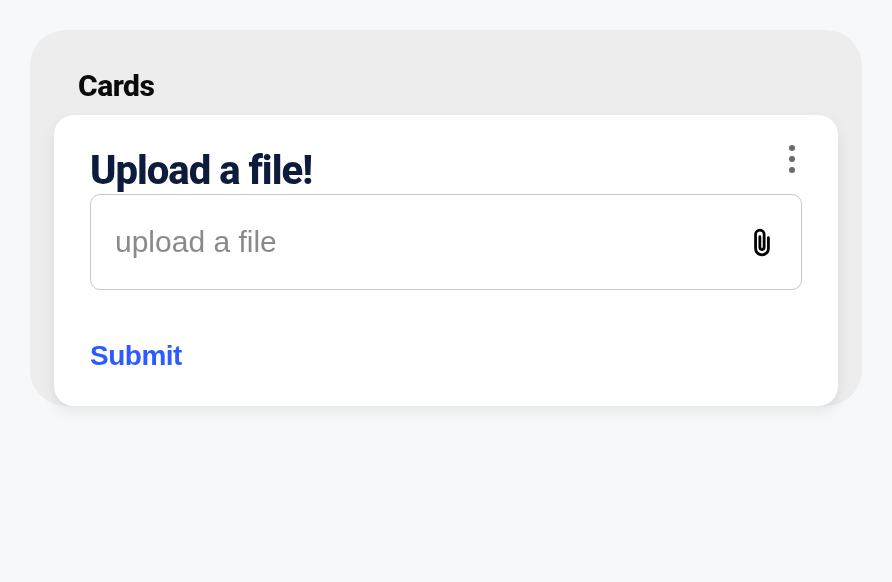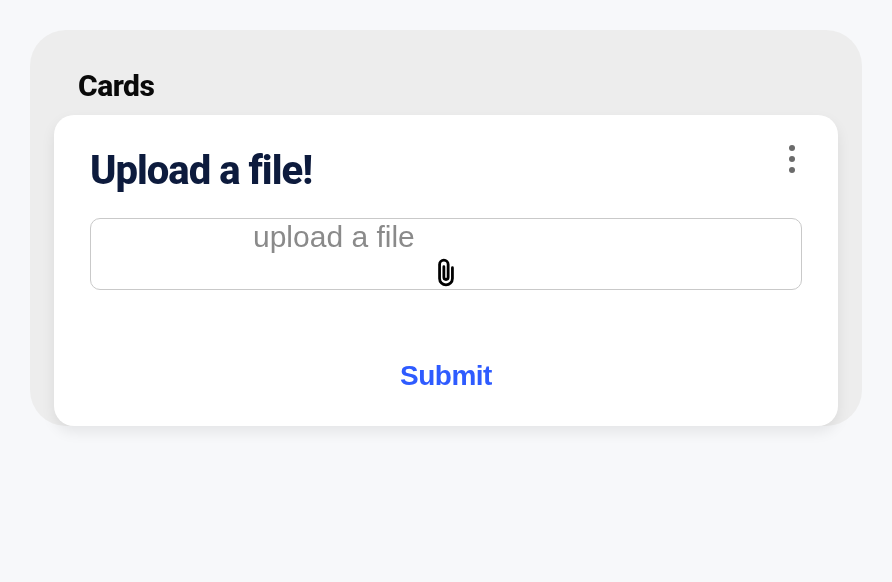--- a/index.html
+++ b/index.html
@@ -35,21 +35,20 @@
       margin: 0 24px 24px 24px;
       padding: 32px 36px 34px 36px;
       position: relative;
       box-shadow: 0 6px 14px rgba(0,0,0,0.08);
     }
     .card-title {
       font-size: 40px;
       font-weight: 800;
       color: #0d1b3d;
       letter-spacing: -1px;
-      margin-bottom: 24px;
     }
     .card-menu {
       position: absolute;
       top: 28px;
       right: 32px;
       width: 28px;
       height: 32px;
       display: flex;
       flex-direction: column;
       align-items: center;
@@ -63,23 +62,22 @@
       height: 6px;
       background: #6b6b6b;
       border-radius: 50%;
     }
     .input-row {
       display: flex;
       align-items: center;
       border: 1px solid #c9c9c9;
       border-radius: 10px;
       padding: 0 24px;
-      height: 72px;
-      margin-bottom: 70px;
-      flex-direction: column;
+      height: 96px;
+      margin-bottom: 50px;
     }
     .input-row input {
       flex: 1;
       border: none;
       outline: none;
       font-size: 30px;
       color: #333;
       background: transparent;
     }
     .input-row input::placeholder {
@@ -88,21 +86,20 @@
     .attach-icon {
       width: 30px;
       height: 34px;
       display: flex;
       align-items: center;
       justify-content: center;
       cursor: pointer;
     }
     .card-actions {
       display: flex;
-      justify-content: center;
     }
     .submit-link {
       font-size: 28px;
       font-weight: 700;
       color: #2e5bff;
       background: none;
       border: none;
       cursor: pointer;
       letter-spacing: -0.5px;
     }

